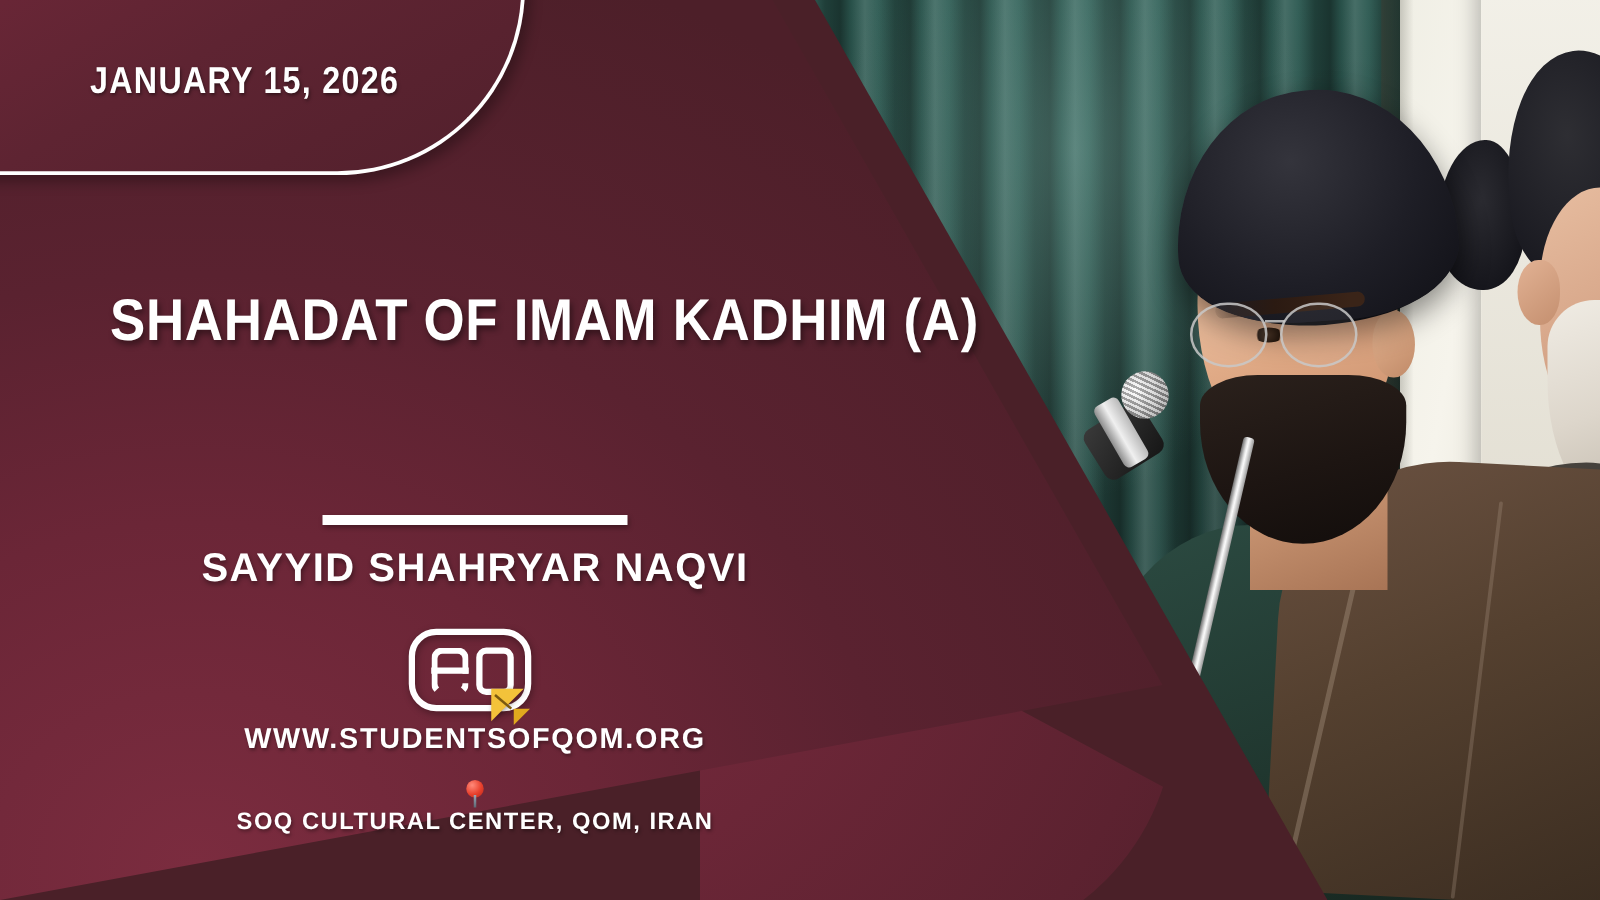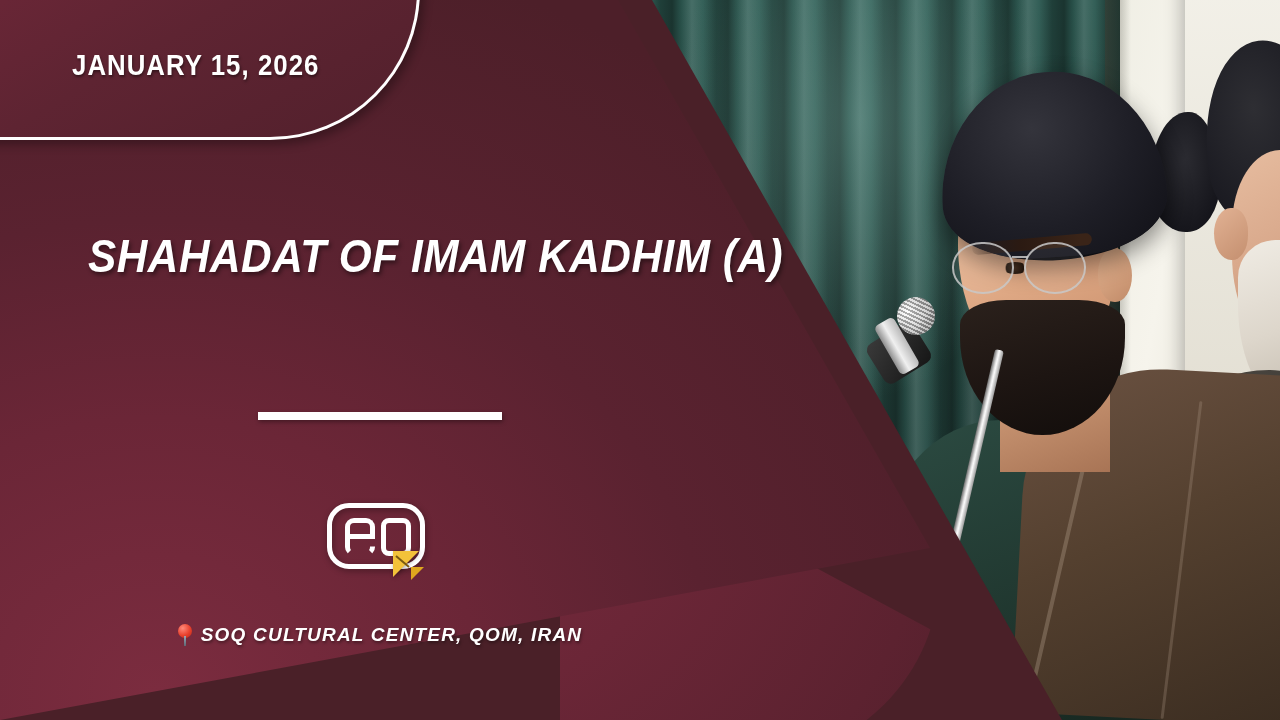--- a/index.html
+++ b/index.html
@@ -229,21 +229,21 @@
     color:#ffffff;
     font-family:"Liberation Sans Narrow","Liberation Sans", sans-serif;
     font-size:30px; font-weight:700; letter-spacing:1.2px;
     transform:scaleX(.86); transform-origin:left center;
     text-shadow:1px 2px 3px rgba(0,0,0,.45);
     white-space:nowrap;
   }
 
   
   .content{
-    position:absolute; left:0; top:0; width:820px; height:720px;font-style:italic;
+    position:absolute; left:0; top:0; width:820px; height:720px;
   }
   .title{
     position:absolute; left:88px; top:228px; width:640px;
     color:#fff;
     font-family:"Liberation Sans Narrow","Liberation Sans", sans-serif;
     font-size:47px; font-weight:700; letter-spacing:.6px;
     transform:scaleX(.90); transform-origin:left center;
     text-shadow:2px 3px 5px rgba(0,0,0,.45);
     white-space:nowrap;
   }
@@ -319,21 +319,21 @@
     font-family:"Liberation Sans Narrow","Liberation Sans", sans-serif;
     font-size:23px; font-weight:700; letter-spacing:1.4px;
     text-shadow:1px 2px 3px rgba(0,0,0,.40);
   }
   .venue{
     position:absolute; left:0; top:624px; width:760px; text-align:center;
     color:#fff;
     font-family:"Liberation Sans Narrow","Liberation Sans", sans-serif;
     font-size:19px; font-weight:700; letter-spacing:1.2px;
     text-shadow:1px 2px 3px rgba(0,0,0,.40);
-    display:flex; align-items:center; justify-content:center; gap:9px;
+    display:flex; align-items:center; justify-content:center; gap:9px;flex-direction:column;
   }
   .pin{
     position:relative; display:inline-block; width:14px; height:22px; flex:0 0 14px;
   }
   .pin-head{
     position:absolute; left:0; top:0; width:14px; height:14px; border-radius:50%;
     background:radial-gradient(circle at 34% 30%, #ff8a7a 0%, #e8402c 55%, #b3271a 100%);
   }
   .pin-needle{
     position:absolute; left:6px; top:12px; width:2px; height:10px;
@@ -388,33 +388,35 @@
   <div class="band-dark"></div>
   <div class="panel-corner"></div>
   <div class="panel-front"></div>
 
   <div class="date-tab"></div>
   <div class="date-text">JANUARY 15, 2026</div>
 
   <div class="content">
     <div class="title">SHAHADAT OF IMAM KADHIM (A)</div>
     <div class="divider"></div>
+    <div class="speaker">SAYYID SHAHRYAR NAQVI</div>
 
     <div class="logo">
       <div class="logo-box"></div>
       <div class="logo-s"></div>
       <div class="logo-s-bar"></div>
       <div class="logo-q"></div>
       <div class="logo-nib">
         <div class="nib-tri"></div>
         <div class="nib-slit"></div>
         <div class="nib-tip"></div>
       </div>
     </div>
 
+    <div class="url">WWW.STUDENTSOFQOM.ORG</div>
 
     <div class="venue">
       <span class="pin">
         <span class="pin-head"></span>
         <span class="pin-needle"></span>
       </span>
       <span>SOQ CULTURAL CENTER, QOM, IRAN</span>
     </div>
   </div>
 

